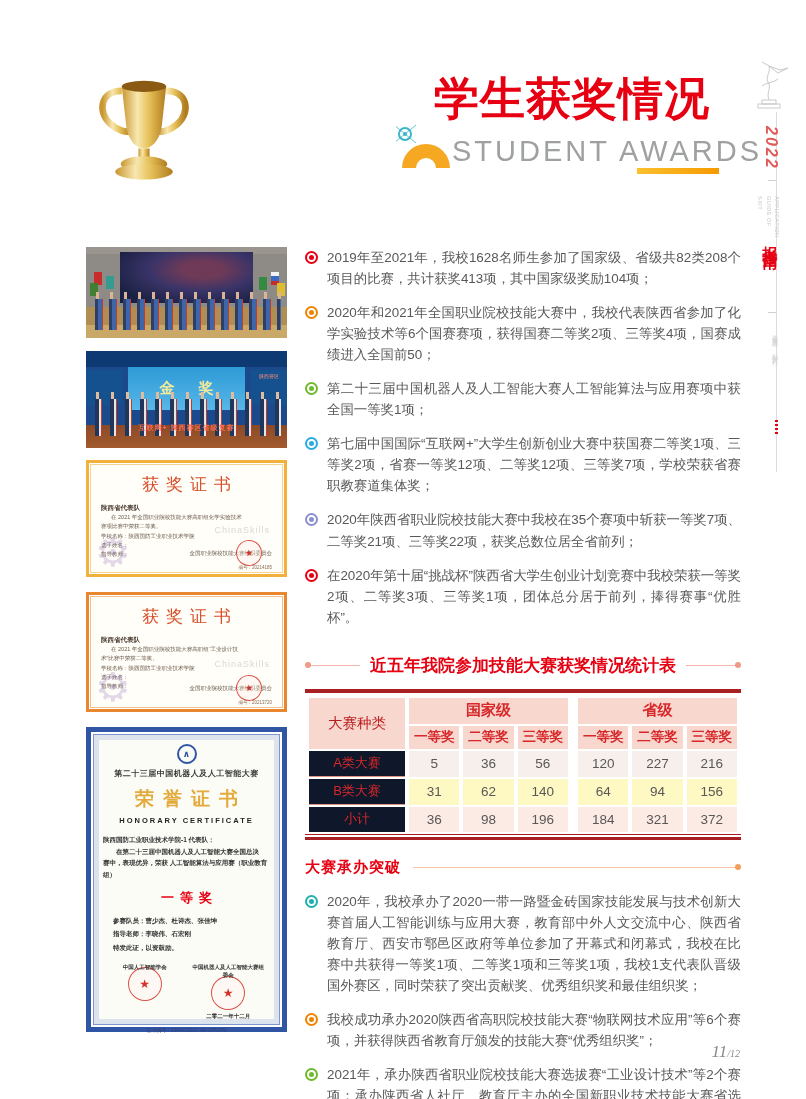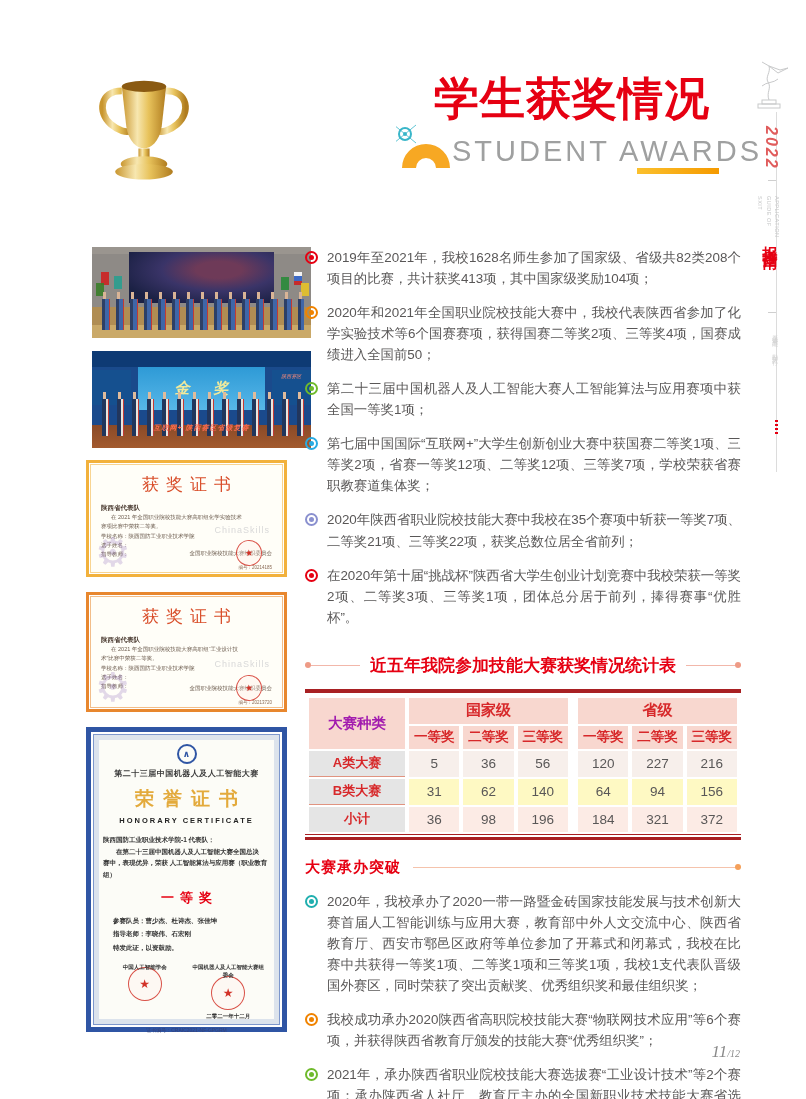--- a/index.html
+++ b/index.html
@@ -17,21 +17,21 @@
   .sb-tick{position:absolute;left:768px;width:8px;height:1px;background:#cfcfcf;}
   .sb-statue{position:absolute;left:742px;top:56px;width:54px;height:56px;}
   .sb-year{position:absolute;left:762px;top:126px;writing-mode:vertical-rl;color:#e05c5c;font-weight:900;font-size:16px;letter-spacing:2px;font-style:italic;}
   .sb-caption{position:absolute;left:756px;top:196px;writing-mode:vertical-rl;height:36px;font-size:5.5px;color:#c6c7c8;letter-spacing:.5px;line-height:1.5;}
   .sb-guide{position:absolute;left:760px;top:234px;writing-mode:vertical-rl;color:#e60012;font-weight:bold;font-size:15px;letter-spacing:3px;}
   .sb-motto{position:absolute;left:770px;top:330px;writing-mode:vertical-rl;font-size:6px;color:#d2d2d2;letter-spacing:2px;}
   .sb-dots{position:absolute;left:775px;top:420px;width:3px;height:14px;background:repeating-linear-gradient(180deg,#e60012 0 2px,transparent 2px 4px);}
 
   
   .trophy{position:absolute;left:88px;top:62px;width:112px;height:122px;}
-  .photo{position:absolute;left:92px;width:219px;overflow:hidden;font-style:italic;}
+  .photo{position:absolute;left:86px;width:201px;overflow:hidden;}
   .photo1{top:247px;height:91px;background:linear-gradient(180deg,#9a958f 0 8%,#8e8a86 8% 66%,#b08d53 66% 86%,#caa968 86% 100%);}
   .p1screen{position:absolute;left:17%;right:17%;top:6%;height:56%;background:radial-gradient(ellipse at 62% 35%,#6e3a58 0 18%,#3a3468 45%,#1b2144 80%);}
   .flag{position:absolute;width:8px;height:13px;opacity:.9;}
   .crowd{position:absolute;left:3%;right:3%;}
   .crowd1{bottom:9%;height:42%;background:
     repeating-linear-gradient(90deg,transparent 0 4px,#d9b496 4px 7px,transparent 7px 14px) top/100% 7px no-repeat,
     repeating-linear-gradient(90deg,transparent 0 3px,#2d3f66 3px 6px,#3f66a8 6px 10px,#c23a34 10px 11px,transparent 11px 14px) 0 7px/100% calc(100% - 7px) no-repeat;}
   .photo2{top:351px;height:97px;background:linear-gradient(180deg,#0e3a74 0 16%,#1a4a8c 16% 100%);}
   .p2screen{position:absolute;left:21%;right:21%;top:17%;height:44%;background:linear-gradient(180deg,#2e9ad6,#57b7e8);display:flex;align-items:center;justify-content:center;}
   .p2gold{color:rgba(255,240,150,.92);font-size:15px;font-weight:bold;letter-spacing:10px;text-indent:10px;}
@@ -79,24 +79,24 @@
   .tbl-title{display:flex;align-items:center;gap:10px;color:#e60012;font-weight:bold;font-size:17px;margin:26px 0 12px;}
   .deco{flex:1;height:1px;background:#f2b7aa;position:relative;}
   .deco i{position:absolute;top:-2.5px;width:6px;height:6px;border-radius:50%;background:#ee9b86;}
   .deco.l i{left:0;} .deco.r i{right:0;}
 
   .tbl-bar-top{height:4px;background:#a82023;margin-bottom:3px;}
   .tbl-bar-thin{height:1px;background:#a82023;}
   .tbl-bar-bot{height:3px;background:#a82023;margin-top:2px;}
   table.stats{border-collapse:separate;border-spacing:4px 2px;width:100%;table-layout:fixed;}
   table.stats th,table.stats td{text-align:center;vertical-align:middle;padding:0;}
-  th.cat{background:#f8d7cf;color:#a21caf;font-size:14.5px;font-weight:bold;margin-left:35px;}
+  th.cat{background:#f8d7cf;color:#b91c1c;font-size:14.5px;font-weight:normal;margin-left:35px;}
   th.grp{background:#f8d7cf;color:#d7282a;font-size:15px;font-weight:bold;height:26px;}
   th.sub{background:#f8d7cf;color:#d7282a;font-size:13.5px;font-weight:bold;height:23px;}
-  td.lbl{background:#e5e5e5;color:#d7282a;font-size:13px;font-weight:bold;height:25px;border-bottom:1px solid #e09380;}
+  td.lbl{background:#0f172a;color:#d7282a;font-size:13px;font-weight:normal;height:25px;border-bottom:1px solid #e09380;}
   tr.rlast td.lbl{border-bottom:none;}
   td.val{color:#595757;font-size:13.5px;height:25px;}
   tr.r0 td.val{background:#f7efeb;} tr.r1 td.val{background:#fef9c3;margin-top:32px;} tr.r2 td.val{background:#fcebe5;}
   td.sp,th.sp{background:transparent;border:none;}
 
   .s2-title{display:flex;align-items:center;gap:12px;margin:18px 0 14px;}
   .s2-text{color:#e60012;font-weight:900;font-size:15px;letter-spacing:1px;}
   .s2-line{flex:1;height:1px;background:#f5c3ac;position:relative;}
   .s2-line i{position:absolute;right:0;top:-2.5px;width:6px;height:6px;border-radius:50%;background:#f5a05a;}
 

